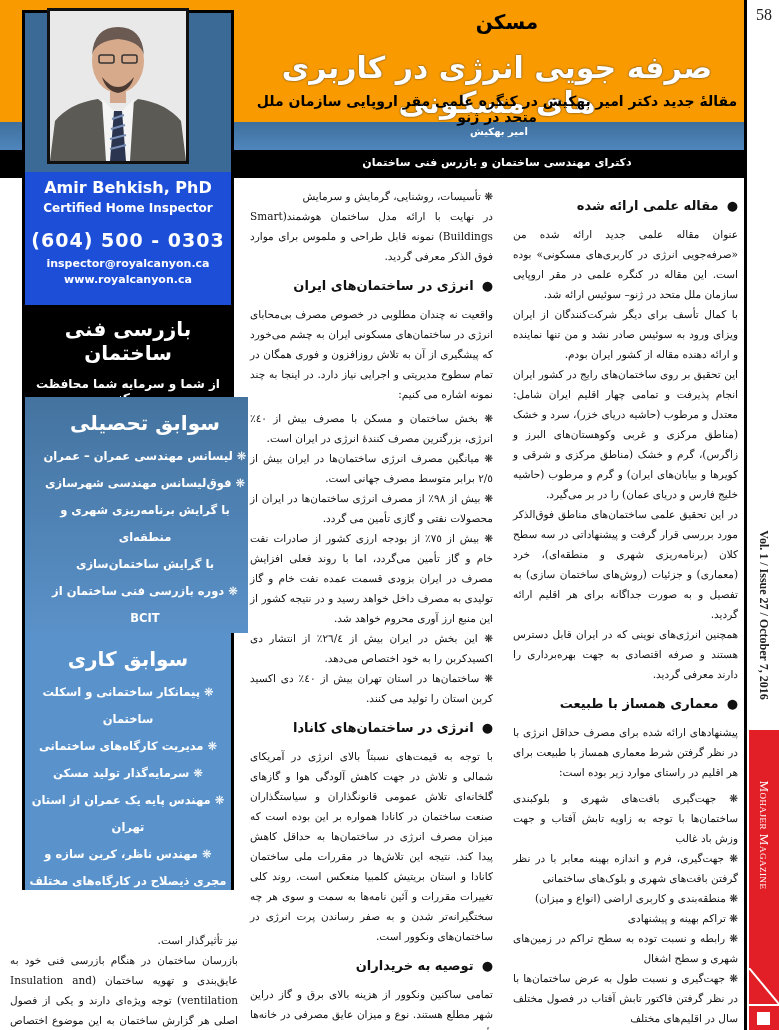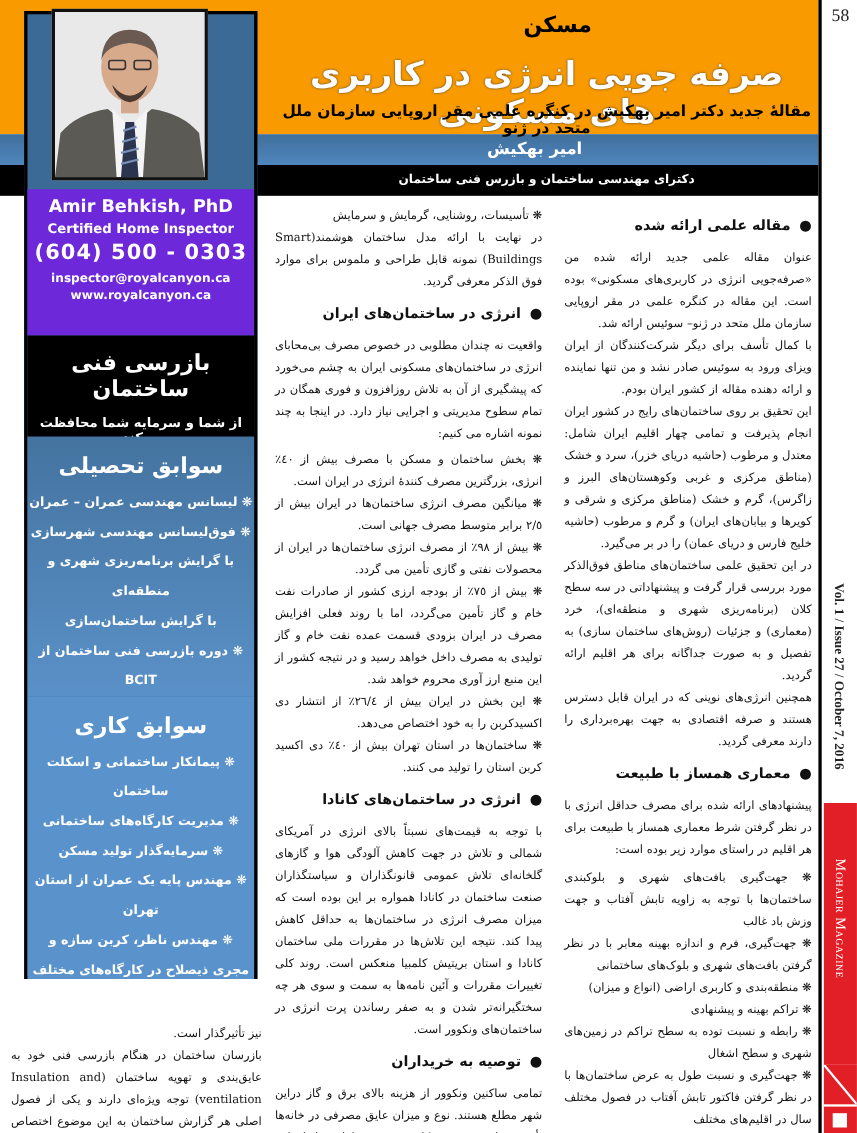--- a/index.html
+++ b/index.html
@@ -12,39 +12,39 @@
                background:linear-gradient(#3f6f9c,#4f86bd); }
   #band-black { left:0; top:150px; width:744px; height:28px; background:#000; }
   #vline { left:744px; top:0; width:3px; height:1030px; background:#000; }
   #page-num { left:756px; top:6px; font-family:"Liberation Serif", serif; font-size:16px; color:#222; }
 
   .hdr-txt { direction:rtl; text-align:center; font-weight:bold; }
   #section-label { left:260px; width:494px; top:10px; font-size:20px; color:#000; }
   #main-title { left:250px; width:494px; top:50px; font-size:30px; color:#fff;
                 text-shadow:0 0 2px #333; }
   #subtitle { left:250px; width:494px; top:93px; font-size:14px; color:#000; }
-  #author { left:239px; width:494px; top:126px; font-size:15px; color:#fff; }
+  #author { left:252px; width:494px; top:126px; font-size:10px; color:#fff; }
   #author-title { left:250px; width:494px; top:156px; font-size:11px; color:#fff; }
 
   
   #card { left:22px; top:10px; width:212px; height:880px; background:#3c6a96;
           border:3px solid #000; box-sizing:border-box; }
   #photo { left:47px; top:8px; width:142px; height:156px; background:#ddd; border:3px solid #111;
            box-sizing:border-box; overflow:hidden; }
-  #contact { left:25px; top:172px; width:206px; height:133px; background:#6d28d9; text-align:center; color:#fff; }
+  #contact { left:25px; top:172px; width:206px; height:133px; background:#1d4ed8; text-align:center; color:#fff; }
   #contact .name { font-size:16px; font-weight:bold; margin-top:6px; }
   #contact .role { font-size:12px; font-weight:bold; margin-top:4px; }
-  #contact .phone { font-size:19px; font-weight:bold; margin-top:3px; letter-spacing:1px; }
+  #contact .phone { font-size:19px; font-weight:bold; margin-top:14px; letter-spacing:1px; }
   #contact .email { font-size:11px; font-weight:bold; margin-top:6px; }
   #contact .web { font-size:11px; font-weight:bold; margin-top:3px; }
   #slogan { left:25px; top:305px; width:206px; height:92px; background:#000; color:#fff; direction:rtl; text-align:center; font-weight:bold; }
   #slogan .big { font-size:20px; margin-top:12px; }
   #slogan .small { font-size:12px; margin-top:12px; }
   #edu { left:25px; top:397px; width:206px; height:236px; color:#fff; direction:rtl; text-align:center; font-weight:bold;
-         background:linear-gradient(#44739f,#5a91c8); }
+         background:linear-gradient(#44739f,#5a91c8);padding-left:17px; }
   #work { left:25px; top:633px; width:206px; height:257px; color:#fff; direction:rtl; text-align:center; font-weight:bold;
           background:#5a93cc; }
   .panel-h { font-size:20px; margin-top:14px; margin-bottom:8px; }
   .panel-li { font-size:11.5px; line-height:27px; }
 
   
   .col { direction:rtl; text-align:justify; font-family:"DejaVu Serif", serif; font-size:10.5px; line-height:20px; color:#111; }
   .col p { margin:0; }
   .col h3 { font-family:"DejaVu Sans", sans-serif; font-size:13px; font-weight:bold; margin:10px 0 8px 0; }
   .col h3 .dot { margin-left:8px; }

